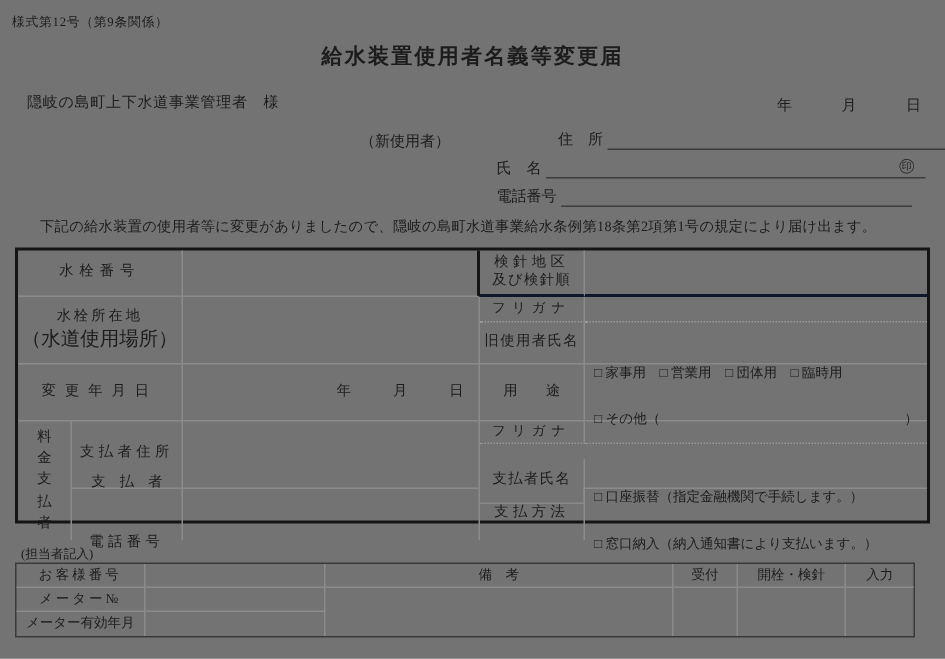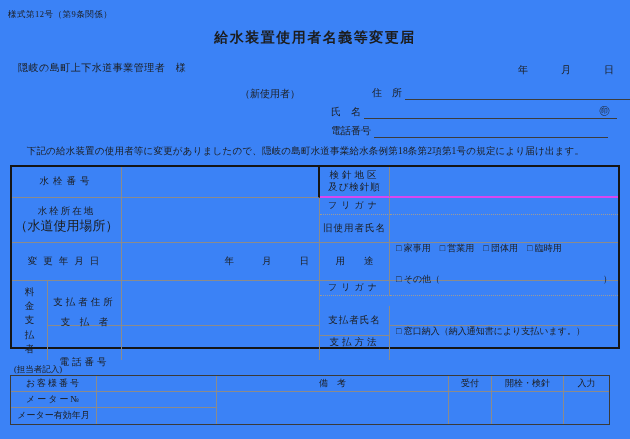--- a/index.html
+++ b/index.html
@@ -2,21 +2,21 @@
 <html lang="ja"><head>
 <meta charset="utf-8">
 <style>
   html,body{margin:0;padding:0;}
   body{
     width:630px;height:439px;background:#ffffff;
     font-family:"Liberation Serif","DejaVu Serif",serif;
     color:#1c1c1c;
     -webkit-font-smoothing:antialiased;
   }
-  .canvas{position:relative;width:630px;height:439px;background:#3b82f6;overflow:hidden;}
+  .canvas{position:relative;width:630px;height:439px;background:#737373;overflow:hidden;}
   .abs{position:absolute;}
 
   
   .form-no{left:8px;top:9px;font-size:8.5px;letter-spacing:.5px;}
   .title{left:0;top:29px;width:630px;text-align:center;font-size:14px;font-weight:bold;letter-spacing:1.5px;}
   .addressee{left:18px;top:61px;font-size:10px;letter-spacing:.5px;}
   .hdr-date{left:518px;top:63px;width:96px;display:flex;justify-content:space-between;font-size:10px;}
 
   
   .newuser-cap{left:240px;top:87px;font-size:10px;}
@@ -31,21 +31,21 @@
   .tbl{position:absolute;box-sizing:border-box;background:transparent;}
   .tbl-main{left:10px;top:165px;width:610px;height:184px;border:2px solid #151515;}
   .tbl-office{left:10px;top:375px;width:600px;height:50px;border:1px solid #3a3a3a;}
 
   .cell{position:absolute;box-sizing:border-box;display:flex;align-items:center;font-size:9.5px;line-height:1.25;}
   .lab{justify-content:center;text-align:center;flex-direction:column;}
   .br{border-right:1px solid #8b8b8b;}
   .bb{border-bottom:1px solid #8b8b8b;}
   .bbd{border-bottom:1px dotted #9a9a9a;}
   .brT{border-right:2px solid #151515;}
-  .bbT{border-bottom:2px solid #d946ef;}
+  .bbT{border-bottom:2px solid #0f172a;}
 
   .ls1{letter-spacing:1px;} .ls2{letter-spacing:2px;} .ls3{letter-spacing:3px;}
   .ls4{letter-spacing:4px;} .ls6{letter-spacing:6px;}
   .sub{font-size:13px;}
 
   .date-cell{justify-content:flex-end;gap:28px;padding-right:10px;}
   .opts{flex-direction:column;align-items:stretch;justify-content:flex-start;font-size:9px;padding:0 6px;gap:20px;}
   .opts .row2{display:flex;justify-content:space-between;}
   .vert{flex-direction:column;justify-content:center;line-height:14.2px;font-size:9.5px;}
 
@@ -131,20 +131,21 @@
     <div class="cell bbd" style="left:378px;top:114px;width:228px;height:15px;"></div>
     <div class="cell lab br bb ls1" style="left:308px;top:139px;width:70px;height:30px;">支払者氏名</div>
     <div class="cell bb" style="left:378px;top:129px;width:228px;height:30px;"></div>
     <div class="cell lab br" style="left:36px;top:159px;width:74px;height:34px;gap:28px;">
       <span>支　払　者</span>
       <span class="ls3">電話番号</span>
     </div>
     <div class="cell br" style="left:110px;top:159px;width:198px;height:34px;"></div>
     <div class="cell lab br ls3" style="left:308px;top:159px;width:70px;height:34px;">支払方法</div>
     <div class="cell opts" style="left:378px;top:159px;width:228px;height:34px;">
+      <span>□ 口座振替（指定金融機関で手続します。）</span>
       <span>□ 窓口納入（納入通知書により支払います。）</span>
     </div>
   </div>
 
   <div class="abs office-cap">(担当者記入)</div>
 
   <div class="tbl tbl-office">
     <div class="cell o-cell lab br bb ls2" style="left:0;top:0;width:86px;height:16px;">お客様番号</div>
     <div class="cell o-cell br bb" style="left:86px;top:0;width:120px;height:16px;"></div>
     <div class="cell o-cell lab br bb ls2" style="left:0;top:16px;width:86px;height:16px;">メーター№</div>

